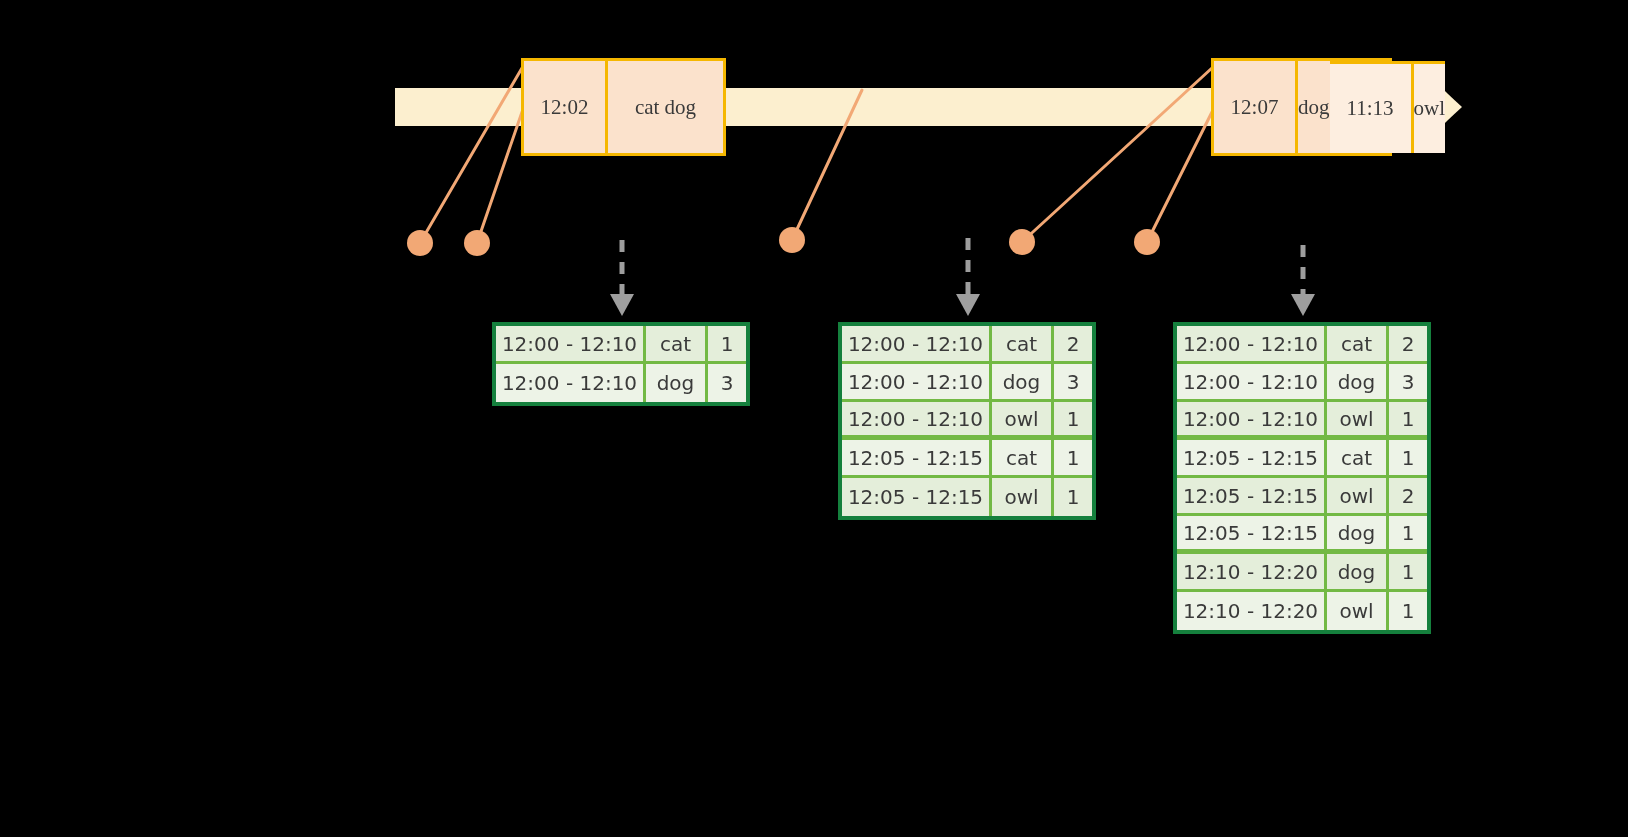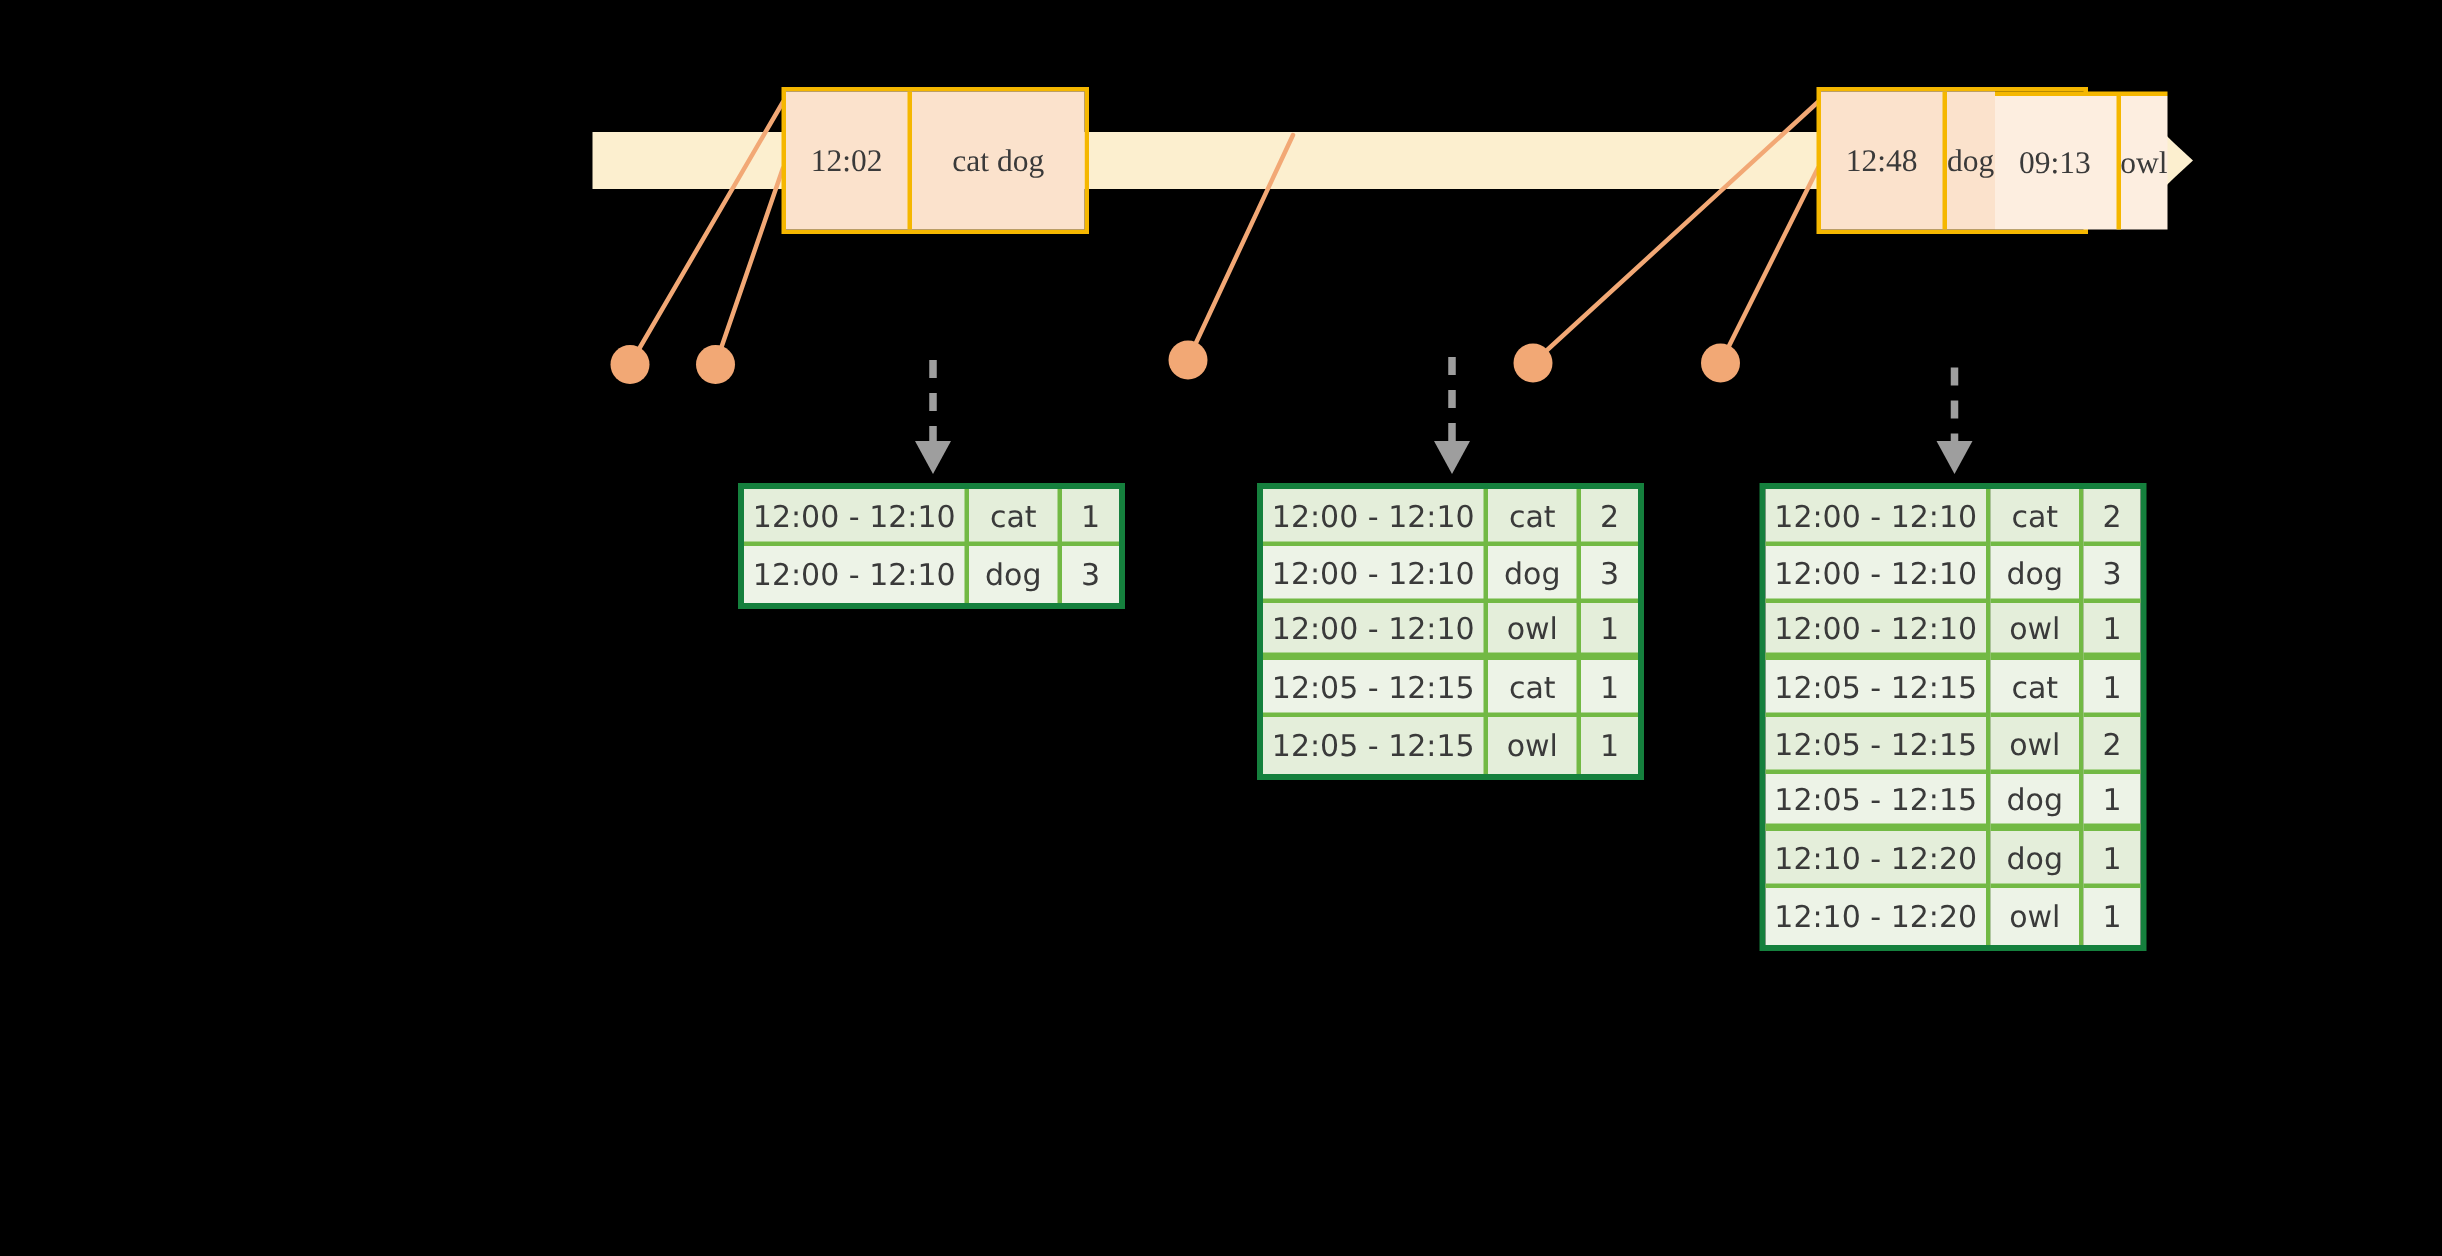--- a/index.html
+++ b/index.html
@@ -144,25 +144,25 @@
   <div class="event-group" style="left:521px; top:58px; width:205px; height:98px;">
     <div class="event-row">
       <div class="ev-cell ev-time">12:02</div>
       <div class="ev-cell ev-words">cat dog</div>
     </div>
   </div>
 
 
   <div class="event-group" style="left:1211px; top:58px; width:181px; height:98px;">
     <div class="event-row">
-      <div class="ev-cell ev-time">12:48</div>
+      <div class="ev-cell ev-time">12:07</div>
       <div class="ev-cell ev-words">dog</div>
     </div>
     <div class="event-row alt">
-      <div class="ev-cell ev-time">09:13</div>
+      <div class="ev-cell ev-time">11:13</div>
       <div class="ev-cell ev-words">owl</div>
     </div>
   </div>
 
   <div class="result-table" style="left:492px; top:322px;">
       <div class="rt-row">
         <div class="rt-cell c-window">12:00 - 12:10</div>
         <div class="rt-cell c-word">cat</div>
         <div class="rt-cell c-count last">1</div>
       </div>

